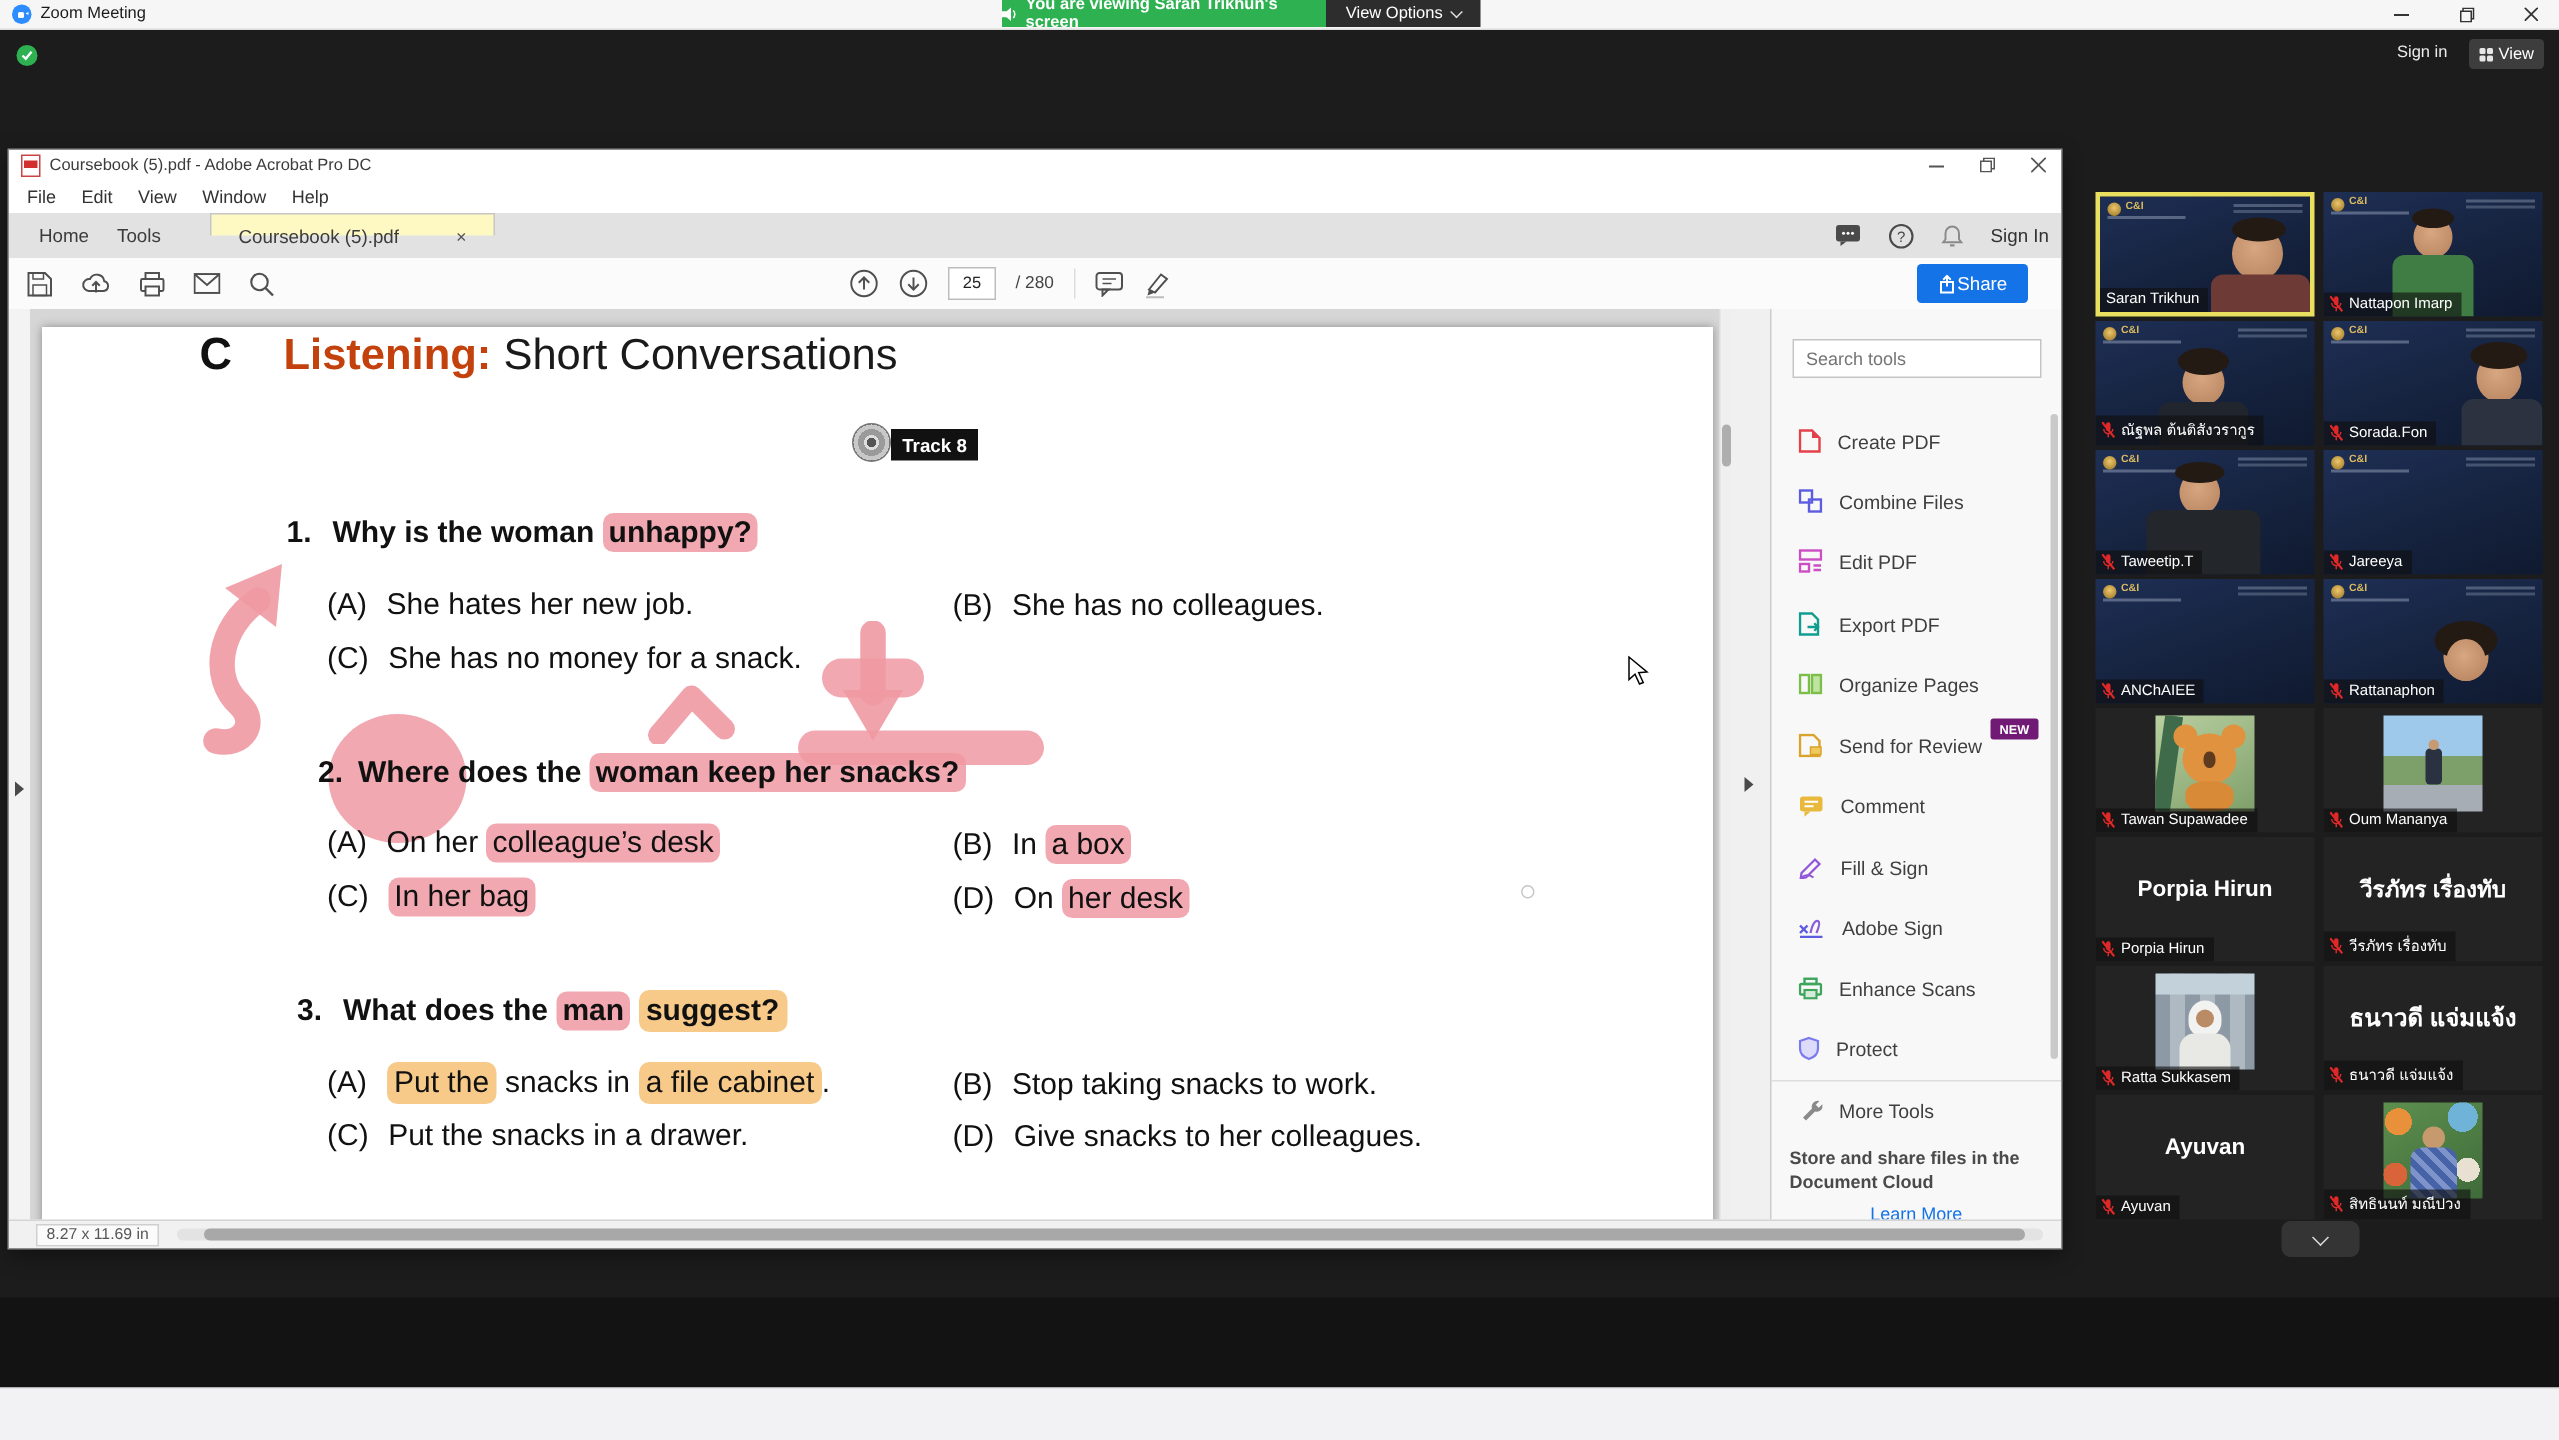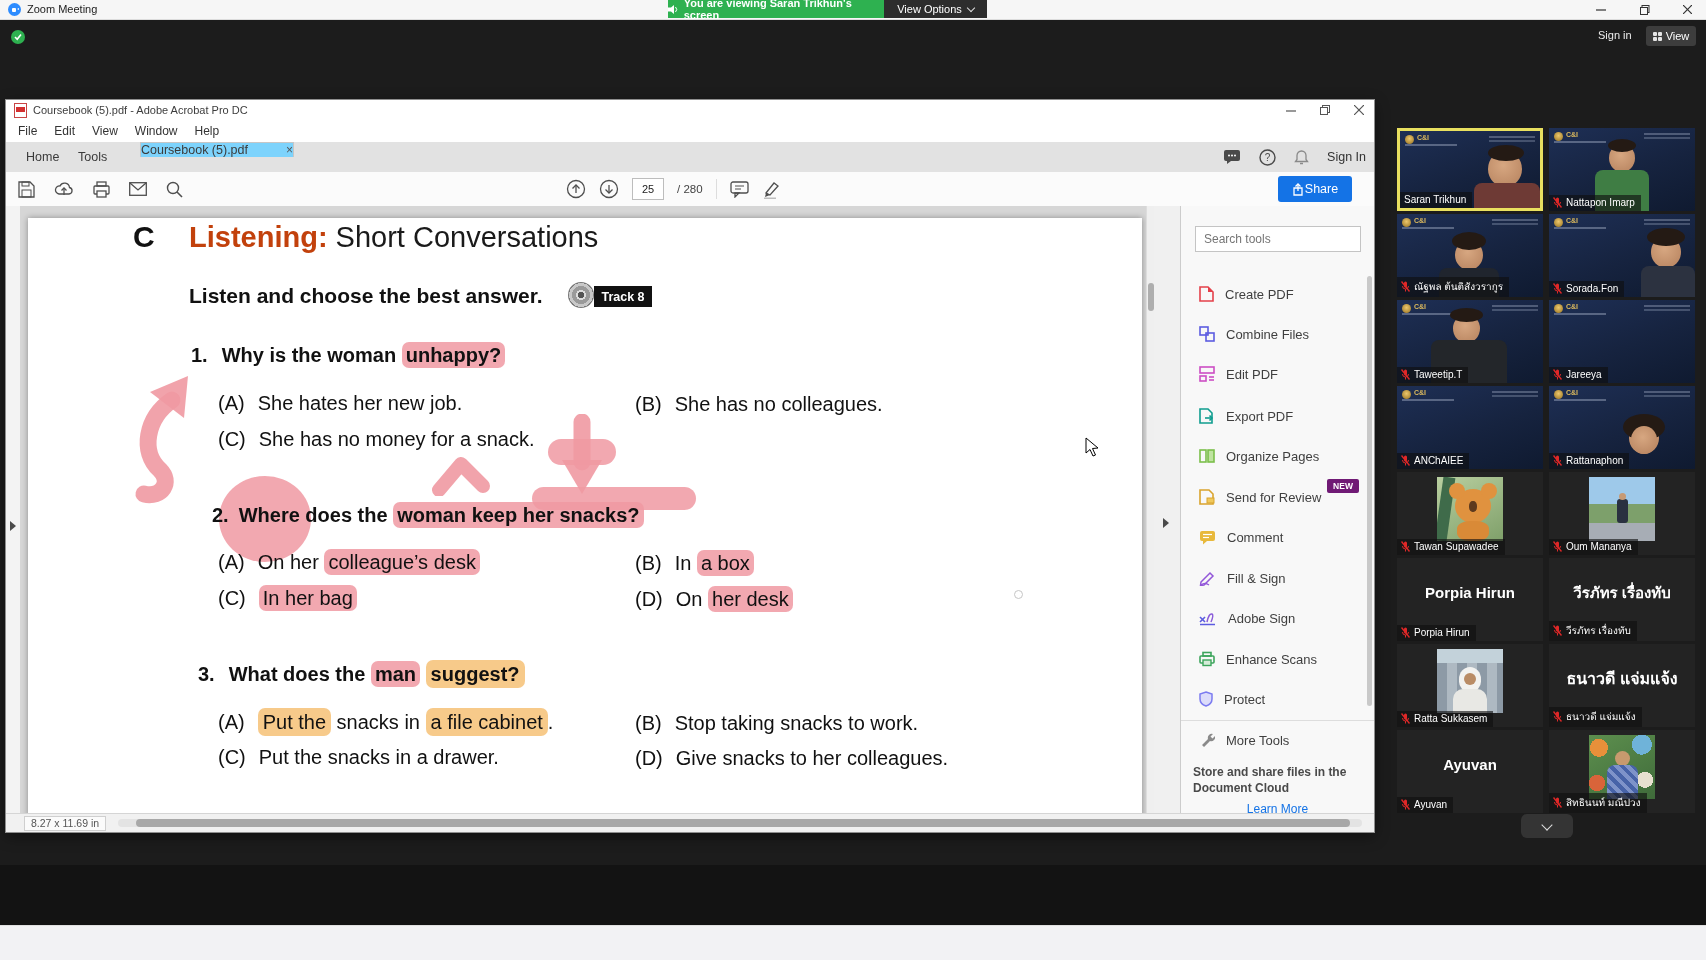--- a/index.html
+++ b/index.html
@@ -32,21 +32,21 @@
   
   #acr{left:6px;top:100px;width:1368px;height:732px;background:#fff;box-shadow:0 0 0 1px #8f8f8f,0 4px 14px rgba(0,0,0,.45)}
   #acr-title{left:0;top:0;right:0;height:20px;background:#fff;display:flex;align-items:center}
   #acr-pdficon{width:11px;height:13px;background:#fff;border:1px solid #c94444;margin:0 6px 0 8px;position:relative}
   #acr-pdficon::after{content:"";position:absolute;left:1px;top:3px;right:1px;height:5px;background:#d32f2f}
   #acr-title-text{font-size:11px;color:#3c3c3c}
   #acr-ctrls{position:absolute;right:10px;top:0;height:20px;display:flex;gap:24px;align-items:center}
   #acr-menu{left:0;top:20px;right:0;height:22px;display:flex;align-items:center;gap:17px;padding-left:12px;font-size:12px;color:#333}
   #acr-tabs{left:0;top:42px;right:0;height:30px;background:#e2e2e2;border-bottom:1px solid #c6c6c6}
   .acr-tab{position:absolute;top:0;height:14px;line-height:30px;font-size:12.5px;color:#3b3b3b;padding:0 10px}
-  #tab-doc{left:134px;width:152px;background:#7dd3fc;border:1px solid #c6c6c6;border-bottom:none;display:flex;align-items:center;justify-content:space-between;padding:0 0}
+  #tab-doc{left:134px;width:152px;background:#fef9c3;border:1px solid #c6c6c6;border-bottom:none;display:flex;justify-content:space-between;padding:0 18px}
   #tab-doc .close-x{color:#555;font-size:12px}
   #acr-tab-icons{position:absolute;right:8px;top:0;height:30px;display:flex;align-items:center;gap:18px}
   #acr-signin{font-size:12.5px;color:#323232}
   #acr-toolbar{left:0;top:72px;right:0;height:34px;background:#fbfbfb;border-bottom:1px solid #cfcfcf}
   #acr-tools-left{position:absolute;left:12px;top:0;height:34px;display:flex;align-items:center;gap:19px}
   #acr-tools-center{position:absolute;left:560px;top:0;height:34px;display:flex;align-items:center;gap:13px}
   #pagebox{width:30px;height:20px;border:1px solid #bdbdbd;background:#fff;font-size:11px;color:#222;text-align:center;line-height:20px}
   #pagetotal{font-size:11.5px;color:#444}
   .vdiv{width:1px;height:20px;background:#ddd}
   #acr-share{position:absolute;left:1272px;top:4px;width:74px;height:26px;background:#1473e6;border-radius:3px;color:#fff;
@@ -306,21 +306,20 @@
           <line x1="28" y1="8" x2="28" y2="48" stroke="rgba(240,153,162,.9)" stroke-width="17" stroke-linecap="round"></line>
           <polygon points="8,46 48,46 28,80" fill="rgba(240,153,162,.9)"></polygon>
         </svg>
         <svg class="annot" style="left:403px;top:238px" width="60" height="40" viewBox="0 0 60 40">
           <polyline points="8,34 30,8 52,30" fill="none" stroke="rgba(240,153,162,.9)" stroke-width="14" stroke-linecap="round" stroke-linejoin="round"></polyline>
         </svg>
         <div class="annot" style="left:986px;top:372px;width:7px;height:7px;border:1.5px solid #c6c6c6;border-radius:50%"></div>
 
         <div class="txt" id="sec-letter">C</div>
         <div class="txt" id="heading"><span class="green">Listening:</span><span class="rest"> Short Conversations</span></div>
-        <div class="txt" id="instruction">Listen and choose the best answer.</div>
         <div class="abs" id="cd-icon"></div>
         <div class="abs" id="track-badge">Track 8</div>
 
         <div class="qline" style="left:163px;top:126px">
           <span class="qnum">1.</span><span class="qtext">Why is the woman </span><span class="qtext hp">unhappy?</span>
         </div>
         <div class="opt" style="left:190px;top:174px"><span class="olet">(A)</span><span>She hates her new job.</span></div>
         <div class="opt" style="left:607px;top:175px"><span class="olet">(B)</span><span>She has no colleagues.</span></div>
         <div class="opt" style="left:190px;top:210px"><span class="olet">(C)</span><span>She has no money for a snack.</span></div>
 

